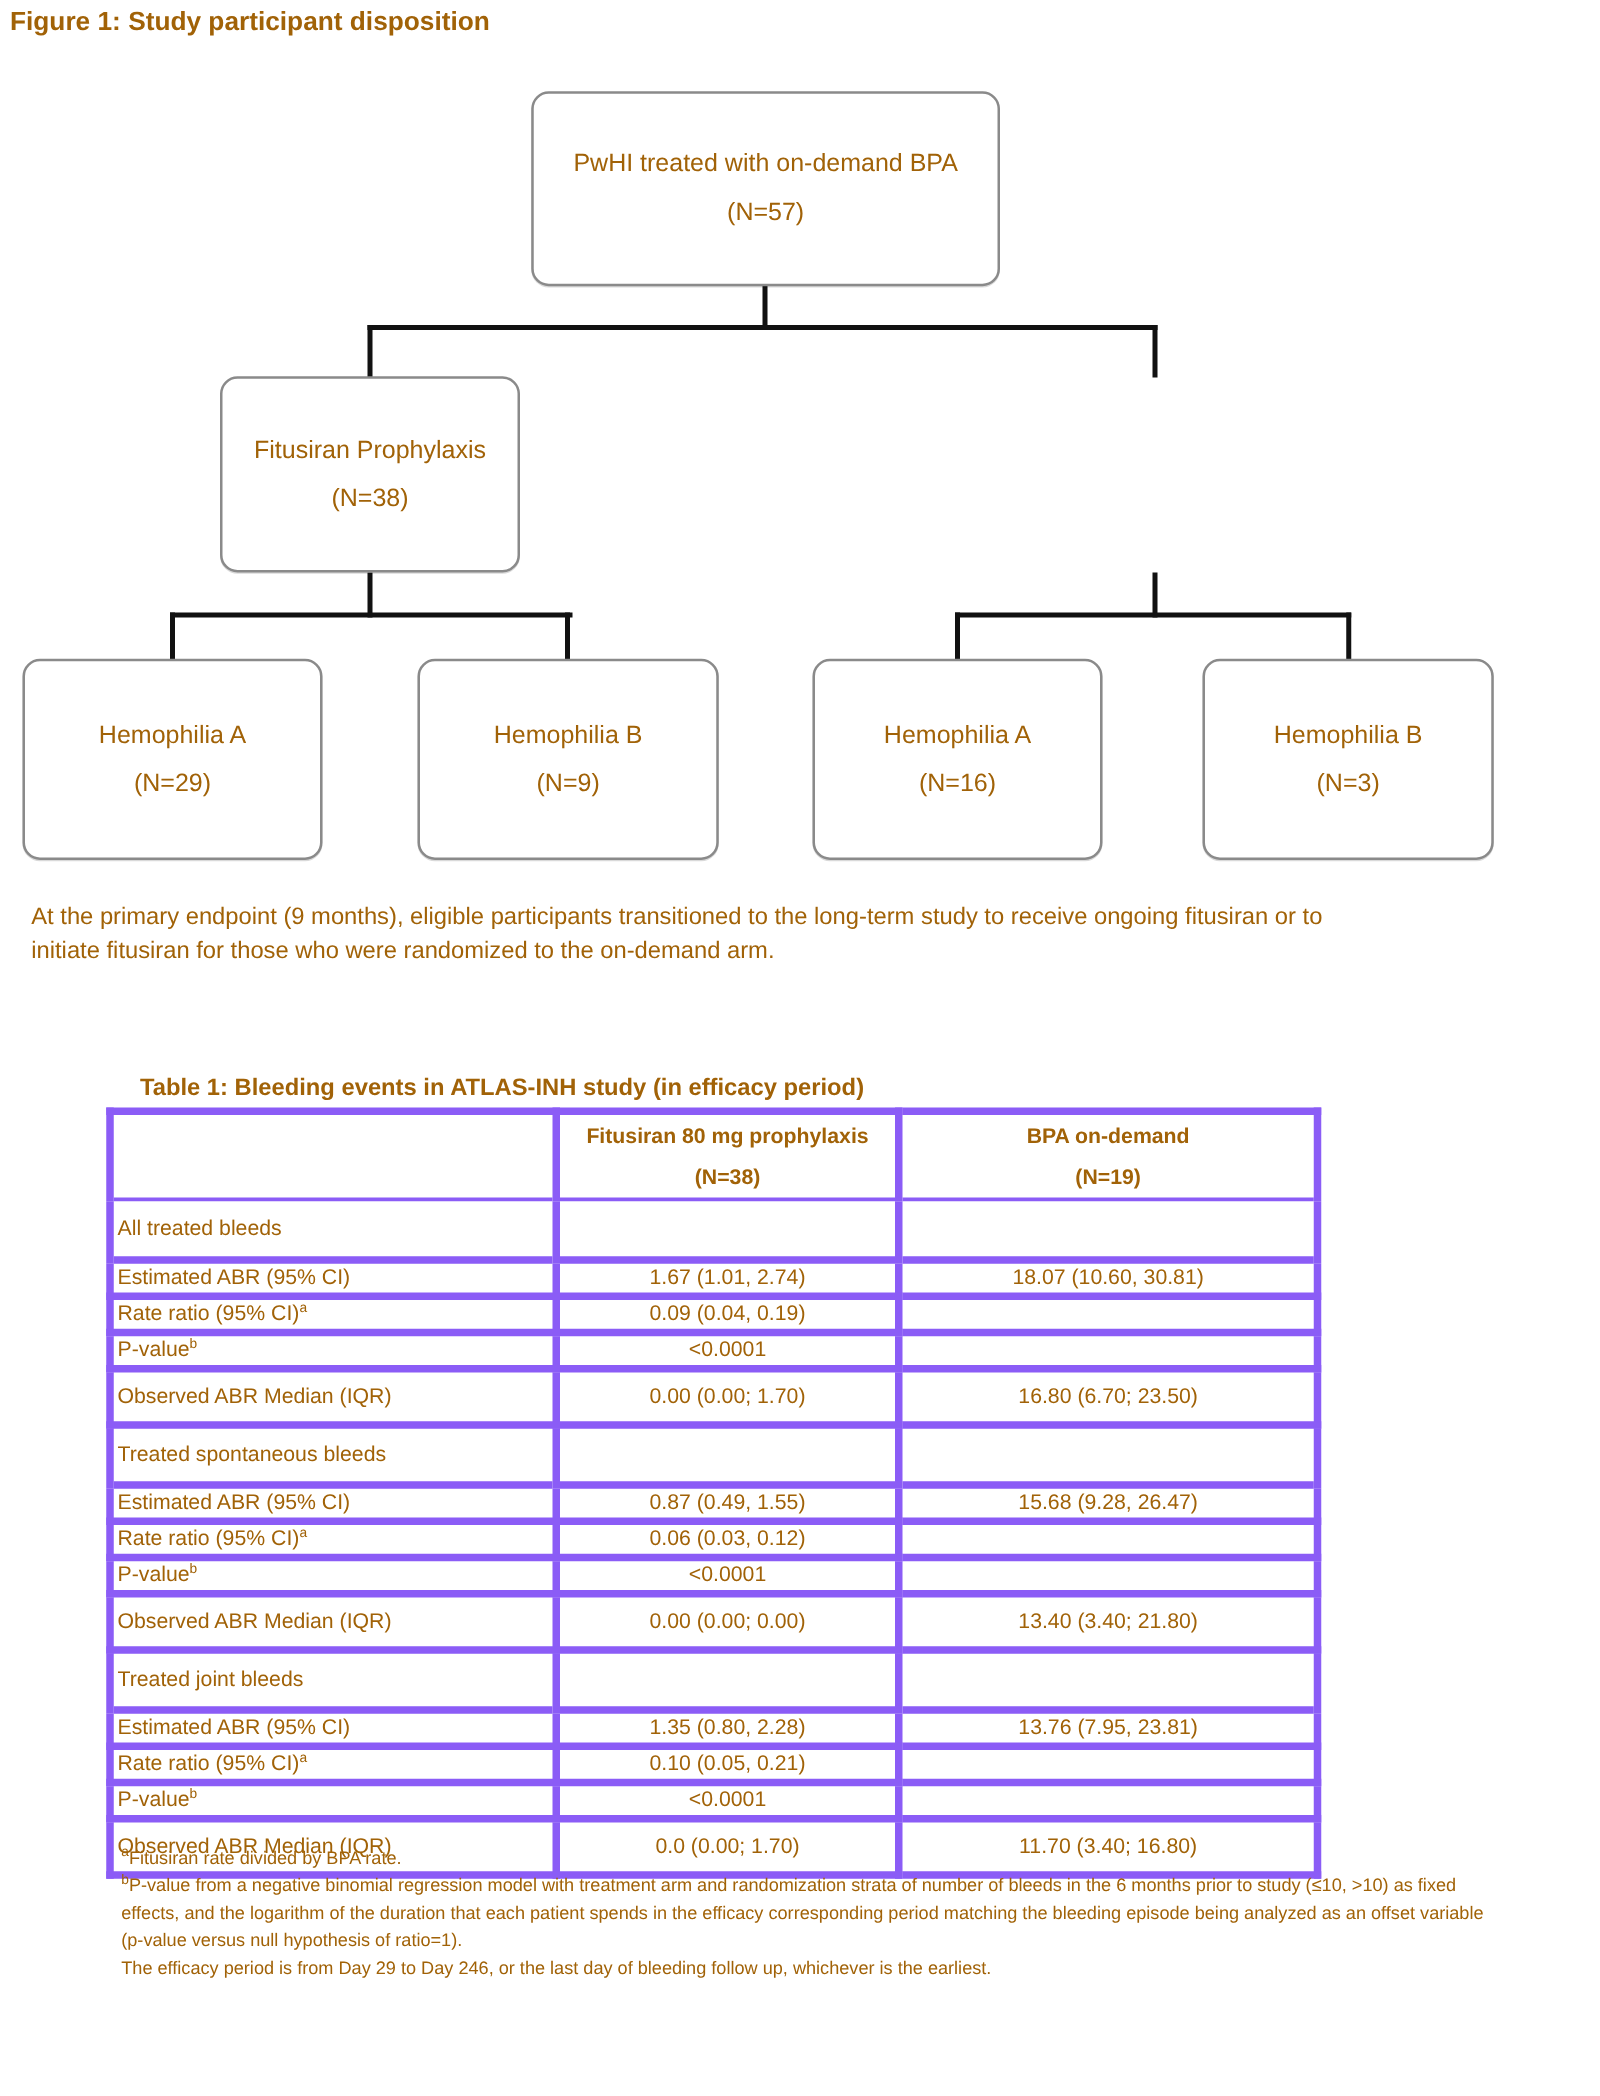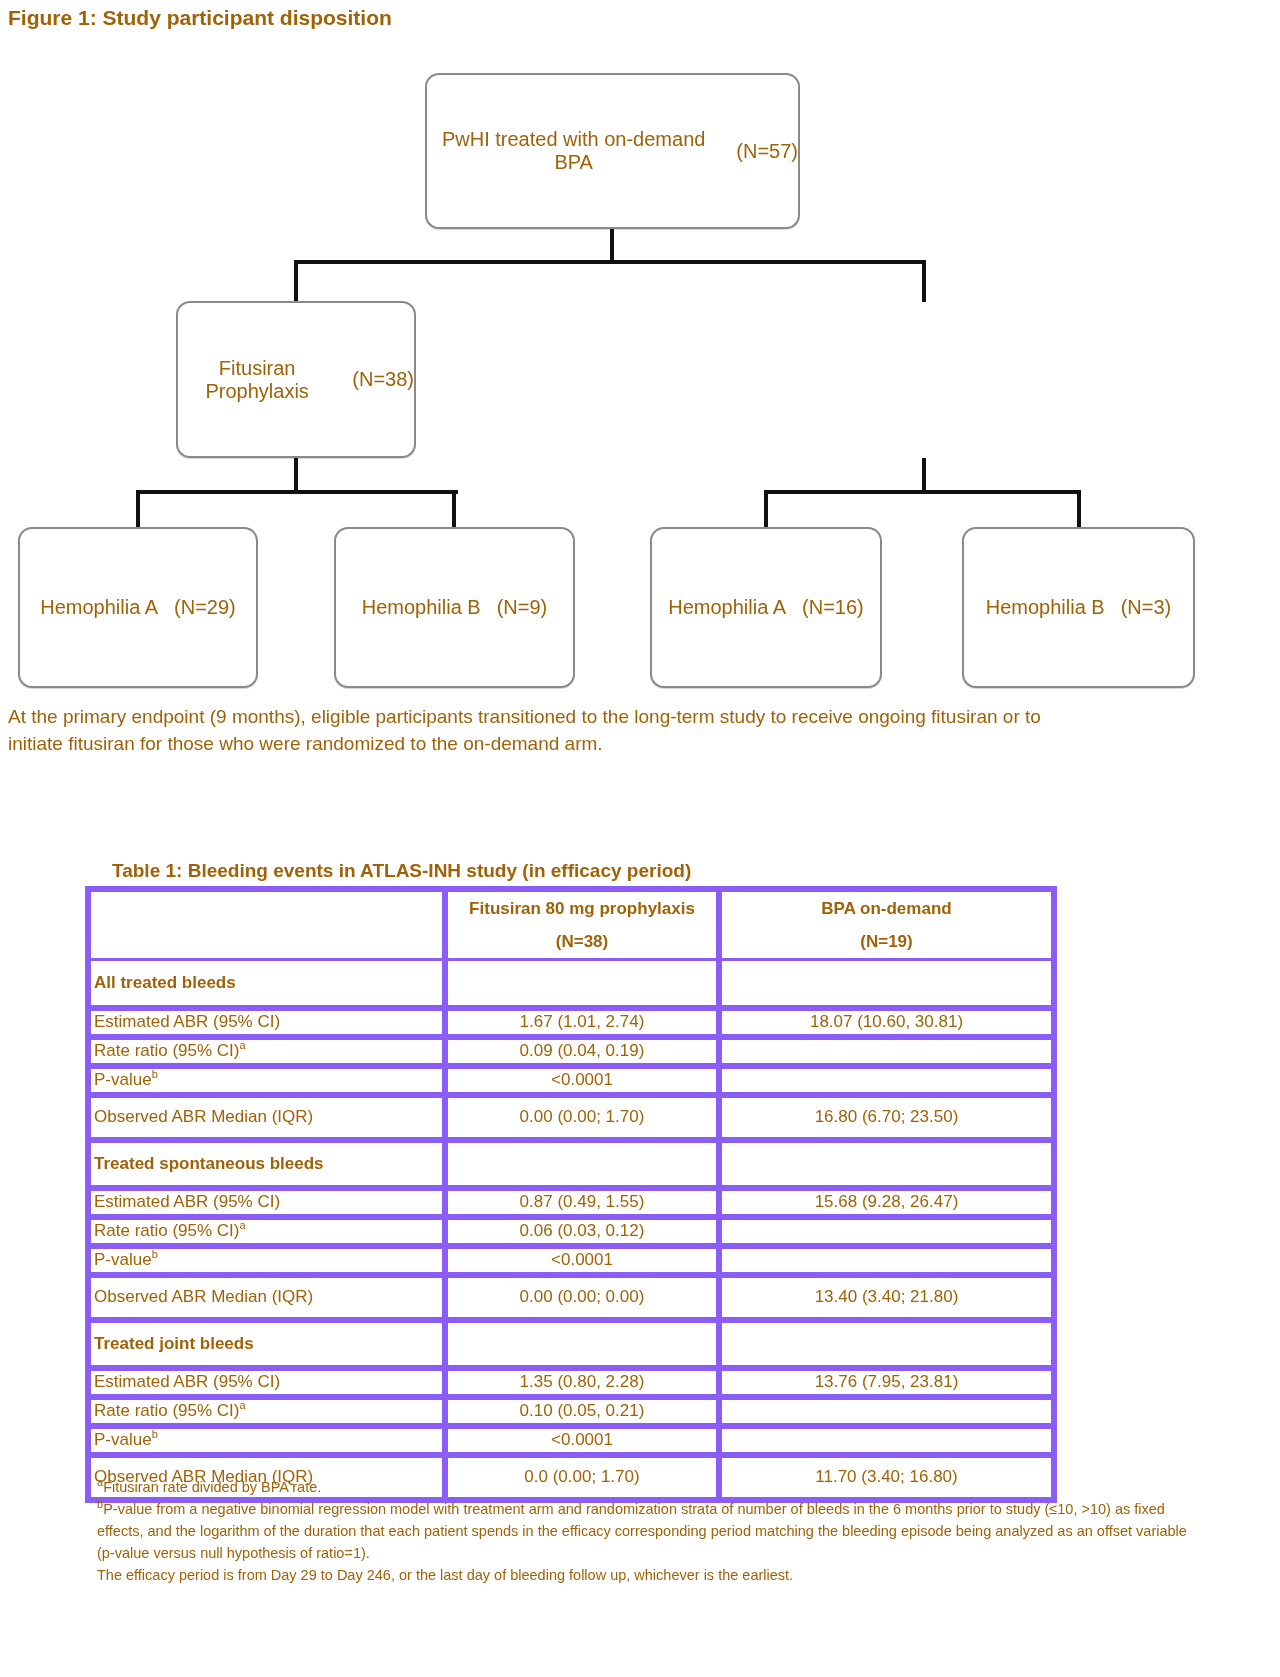--- a/index.html
+++ b/index.html
@@ -7,27 +7,27 @@
     position:relative;width:1280px;height:1677px;background:#ffffff;
     font-family:"Liberation Sans",sans-serif;color:#a16207;overflow:hidden;
   }
   
   .fig-title{
     position:absolute;left:8px;top:6px;font-size:21px;font-weight:bold;margin:0;
   }
   .fbox{
     position:absolute;box-sizing:border-box;
     border:2px solid #8a8a8a;border-radius:14px;background:#fff;
-    display:flex;flex-direction:row;align-items:center;justify-content:center;
+    display:flex;flex-direction:column;align-items:center;justify-content:center;
     gap:16px;font-size:20px;text-align:center;line-height:1.15;
     box-shadow:0 1px 0 rgba(0,0,0,0.15);
   }
   .cline{position:absolute;background:#111;}
   .caption{
-    position:absolute;left:8px;top:704px;width:1040px;margin:0;
+    position:absolute;left:8px;top:704px;width:1040px;margin:17px;
     font-size:19px;line-height:1.4;
   }
   
   .tbl-title{
     position:absolute;left:100px;top:848px;margin:12px;
     font-size:19px;font-weight:bold;
   }
   table.bleeds{
     position:absolute;left:85px;top:886px;width:930px;
     border-collapse:collapse;table-layout:fixed;
@@ -37,21 +37,21 @@
     border:6px solid #8b5cf6;padding:0 3px;vertical-align:middle;
     overflow:hidden;white-space:nowrap;
   }
   td.c-label{width:345px;text-align:left;}
   td.c-fit{width:262px;text-align:center;}
   td.c-bpa{width:323px;text-align:center;}
   tr.r-head{height:70px;}
   tr.r-head td{font-weight:bold;text-align:center;border-bottom-width:3px;}
   tr.r-head td div{line-height:33px;}
   tr.r-section{height:48px;}
-  tr.r-section td{font-weight:bold;border-top-width:3px;border-bottom-width:2px;}
+  tr.r-section td{font-weight:normal;border-top-width:3px;border-bottom-width:2px;}
   tr.r-thin{height:29px;padding-left:24px;}
   tr.r-obs{height:45px;}
   tr.r-obs td{border-top-width:3px;}
   sup{font-size:11px;line-height:0;}
   
   .footnotes{
     position:absolute;left:85px;top:1476px;width:1105px;
     font-size:14.5px;line-height:22px;
   }
   .footnotes p{margin:0;padding-left:12px;}

